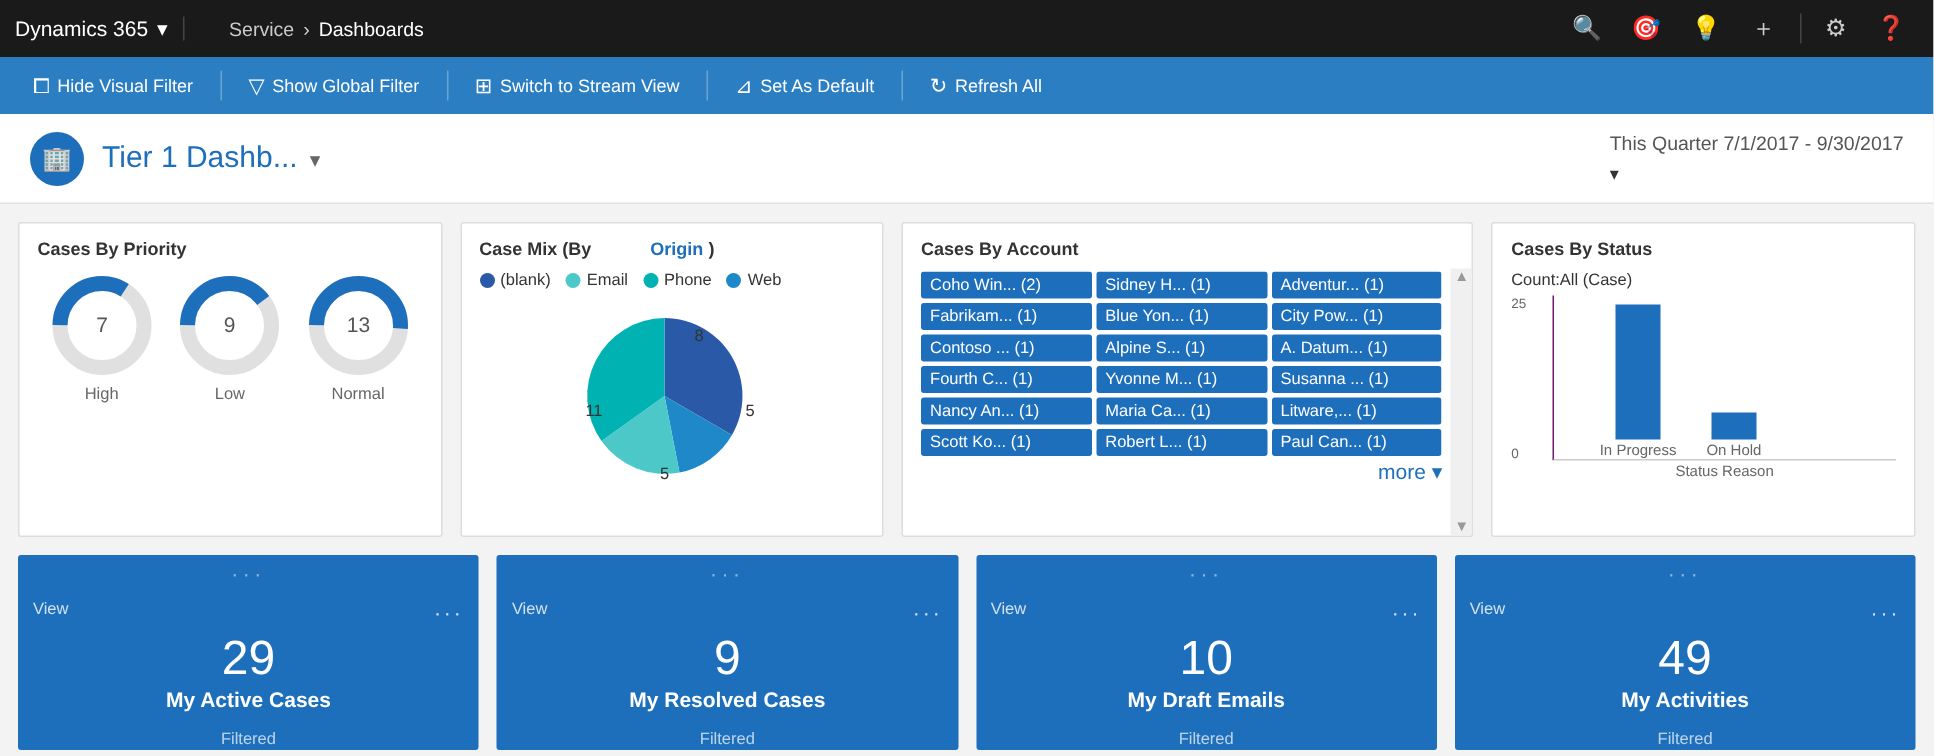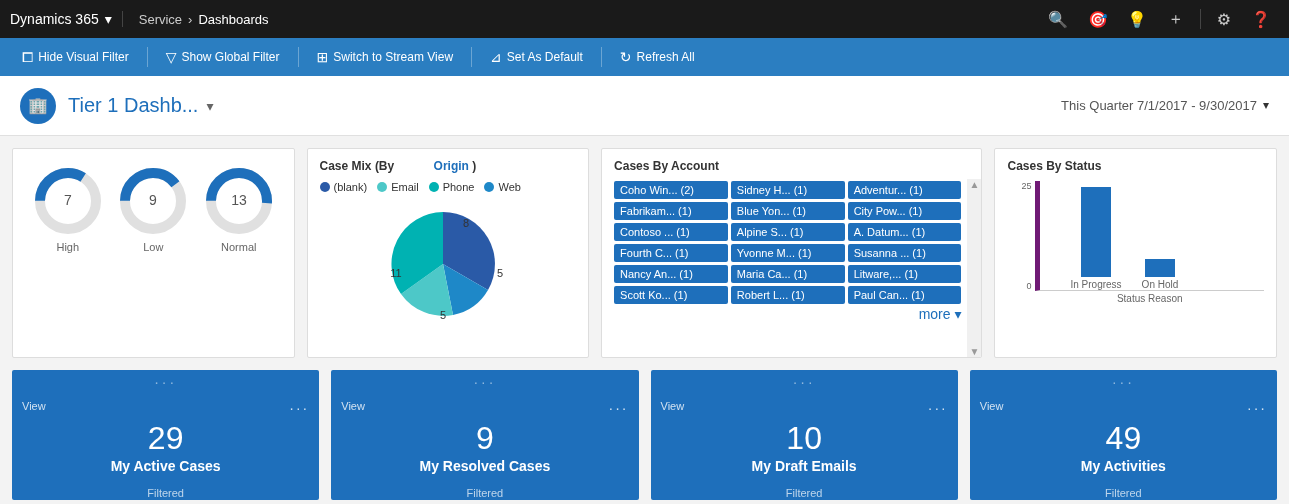--- a/index.html
+++ b/index.html
@@ -7,21 +7,21 @@
 
     
     .top-nav {
       background: #1a1a1a;
       height: 38px;
       display: flex;
       align-items: center;
       padding: 0 10px;
       color: #fff;
     }
-    .top-nav-left { display: flex; align-items: center; gap: 2px; }
+    .top-nav-left { display: flex; align-items: center; gap: 16px; }
     .dynamics-brand {
       display: flex; align-items: center; gap: 6px;
       color: #fff; font-size: 14px; padding-right: 10px;
       border-right: 1px solid #444;
     }
     .app-name {
       color: #fff; font-size: 14px; padding: 0 14px;
       border-right: 1px solid #444;
     }
     .breadcrumb {
@@ -71,21 +71,21 @@
       border-radius: 50%; display: flex; align-items: center;
       justify-content: center; color: #fff; font-size: 16px;
       margin-right: 12px; flex-shrink: 0;
     }
     .dash-title {
       font-size: 20px; color: #1e6fbb; font-weight: 400;
     }
     .dash-chevron { color: #666; margin-left: 8px; cursor: pointer; font-size: 14px; }
     .dash-date {
       margin-left: auto; color: #555; font-size: 13px;
-      display: flex; gap: 6px;
+      display: flex; gap: 6px; flex-direction: column;
     }
     .dash-date .date-chevron { color: #333; font-size: 12px; }
 
     
     .main-content {
       padding: 12px;
       display: flex;
       flex-direction: column;
       gap: 12px;
     }
@@ -176,21 +176,21 @@
       height: 130px;
       margin-top: 4px;
     }
     .bar-chart {
       display: flex;
       align-items: flex-end;
       gap: 20px;
       height: 110px;
       padding: 0 10px 0 30px;
       border-bottom: 1px solid #ccc;
-      border-left: 5px solid #701a75;
+      border-left: 1px solid #701a75;
     }
     .bar-group {
       display: flex;
       flex-direction: column;
       align-items: center;
       gap: 2px;
     }
     .bar {
       width: 30px;
       background: #1e6fbb;
@@ -198,21 +198,20 @@
     .bar-x-label {
       font-size: 10px; color: #666; text-align: center;
     }
     .y-axis-labels {
       position: absolute;
       left: 0; top: 0; bottom: 20px;
       width: 28px;
       display: flex;
       flex-direction: column;
       justify-content: space-between;
-      align-items: flex-end;
       padding-right: 4px;
     }
     .y-label { font-size: 9px; color: #666; }
     .chart-x-title {
       text-align: center; font-size: 10px; color: #666; margin-top: 2px;
     }
     .count-label { font-size: 11px; color: #333; margin-bottom: 4px; }
 
     
     .bottom-row {
@@ -329,20 +328,21 @@
     <span>This Quarter 7/1/2017 - 9/30/2017</span>
     <span class="date-chevron">▾</span>
   </div>
 </div>
 
 <div class="main-content">
 
   <div class="top-row">
 
     <div class="panel">
+      <div class="panel-title">Cases By Priority</div>
       <div class="priority-charts">
 
         <div class="donut-wrap">
           <svg class="donut-svg" viewBox="0 0 72 72">
             <circle cx="36" cy="36" r="28" fill="none" stroke="#e0e0e0" stroke-width="10"></circle>
             <circle cx="36" cy="36" r="28" fill="none" stroke="#1e6fbb" stroke-width="10" stroke-dasharray="60 116" stroke-dashoffset="44" transform="rotate(-90 36 36)"></circle>
             <text x="36" y="40" text-anchor="middle" font-size="14" fill="#555">7</text>
           </svg>
           <span class="donut-label">High</span>
         </div>
@@ -437,20 +437,21 @@
         </div>
       <div class="more-btn">more ▾</div>
       <div class="account-scroll">
         <span class="scroll-arrow">▲</span>
         <span class="scroll-arrow" style="margin-top:auto">▼</span>
       </div>
     </div>
 
     <div class="panel status-panel">
       <div class="panel-title">Cases By Status</div>
+      <div class="count-label">Count:All (Case)</div>
       <div class="chart-area">
         <div class="y-axis-labels">
           <span class="y-label">25</span>
           <span class="y-label">0</span>
         </div>
         <div style="display:flex; flex-direction:column; height:100%; padding-left:28px;">
           <div class="bar-chart">
             <div class="bar-group">
               <div class="bar" style="height:90px;"></div>
               <span class="bar-x-label">In Progress</span>

